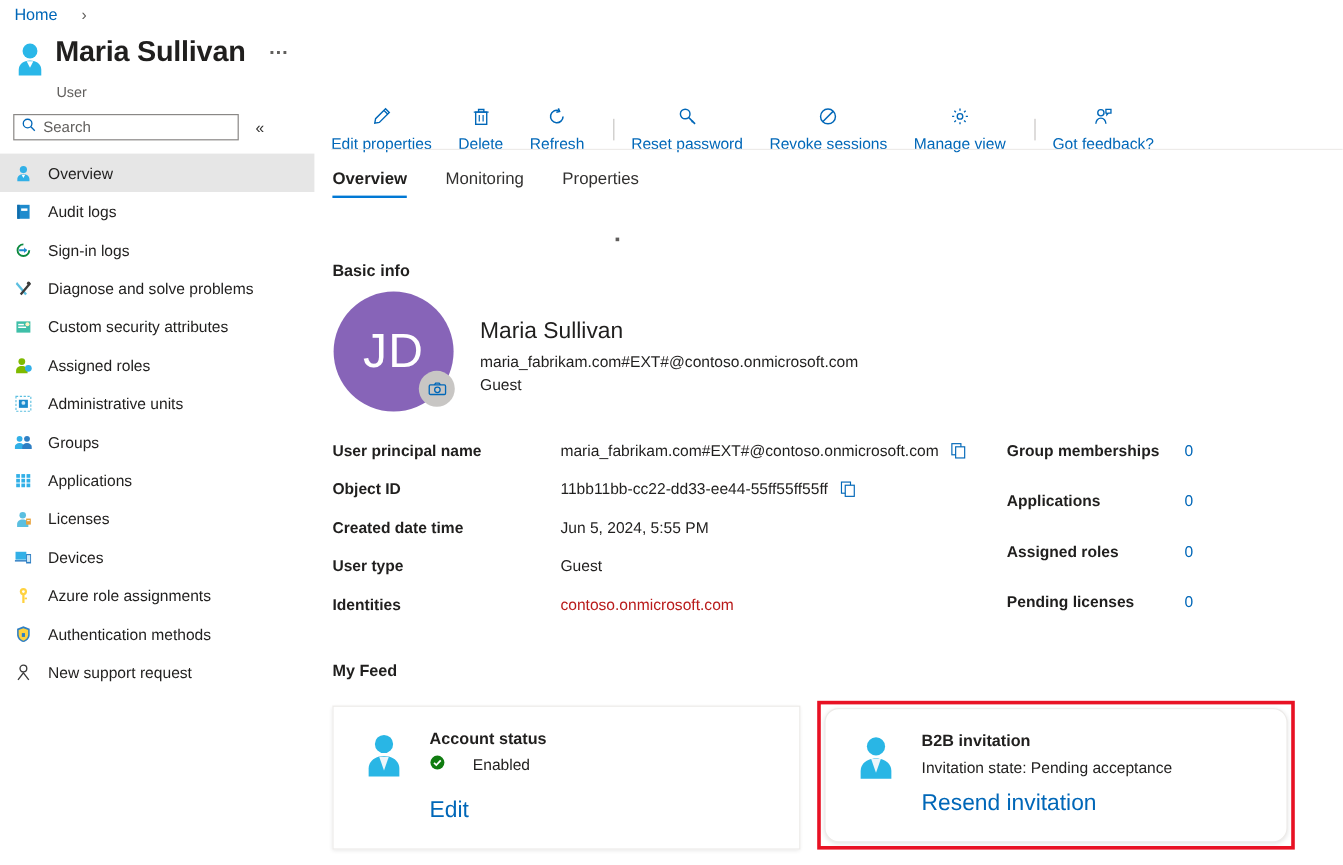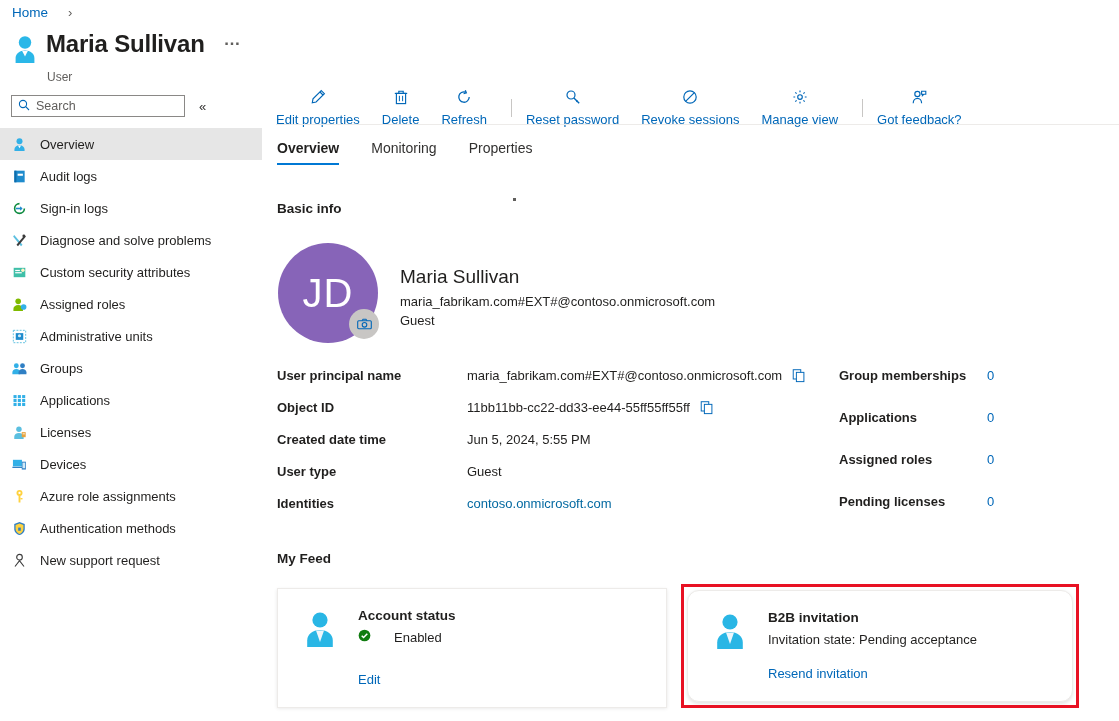--- a/index.html
+++ b/index.html
@@ -38,21 +38,21 @@
   .ellipsis-btn {
     font-size: 17px; color: #605e5c; letter-spacing: 1px;
     cursor: pointer; line-height: 14px; padding: 0 3px;
     position: relative; top: -4px;
   }
   .page-subtitle { font-size: 12px; color: #605e5c; line-height: 15px; margin-top: 12px; margin-left: 1px; }
 
   
   .search-row { position: absolute; left: 11px; top: 95px; display: flex; align-items: center; }
   .search-box {
-    width: 174px; height: 22px; border: 1px solid #8a8886; background: #fff;
+    width: 188px; height: 22px; border: 1px solid #8a8886; background: #fff;
     display: flex; align-items: center; padding: 0 6px; gap: 6px;
   }
   .search-box svg { flex: 0 0 12px; }
   .search-input {
     border: none; outline: none; font-size: 12.5px; color: #323130;
     width: 100%; background: transparent; font-family: inherit; padding: 0;
   }
   .search-input::placeholder { color: #605e5c; }
   .collapse-btn {
     margin-left: 14px; color: #323130; font-size: 13px;
@@ -93,21 +93,21 @@
     padding: 0 10px 9px 0; margin-right: 22px; position: relative;
   }
   .tab.active { font-weight: 600; color: #201f1e; }
   .tab.active::after {
     content: ""; position: absolute; left: 0; right: 10px; bottom: 0;
     height: 2px; background: #0078d4;
   }
 
   
   .section-h { position: absolute; font-size: 13.5px; font-weight: 600; color: #201f1e; }
-  #basic-info-h { left: 277px; top: 201px; }
+  #basic-info-h { left: 277px; top: 218px; }
   #my-feed-h { left: 277px; top: 551px; }
   .speck { position: absolute; left: 513px; top: 198px; width: 3px; height: 3px; background: #605e5c; }
 
   
   .hero { position: absolute; left: 278px; top: 243px; display: flex; gap: 22px; }
   .hero-avatar { position: relative; width: 100px; height: 100px; flex: 0 0 100px; }
   .hero-avatar .circle {
     width: 100px; height: 100px; border-radius: 50%;
     background: #8764b8; color: #ffffff;
     display: flex; align-items: center; justify-content: center;
@@ -122,21 +122,21 @@
   .hero-text { padding-top: 22px; }
   .hero-name { font-size: 19px; color: #201f1e; line-height: 24px; font-weight: 400; }
   .hero-upn { font-size: 13px; color: #201f1e; line-height: 19px; margin-top: 3px; }
   .hero-type { font-size: 13px; color: #201f1e; line-height: 19px; }
 
   
   .details { position: absolute; left: 277px; top: 368px; width: 545px; }
   .drow { display: flex; height: 32px; align-items: flex-start; }
   .dlabel { width: 190px; flex: 0 0 190px; font-size: 13px; font-weight: 600; color: #201f1e; }
   .dvalue { font-size: 13px; color: #201f1e; display: flex; align-items: center; gap: 10px; }
-  .dvalue a { color: #0369a1; text-decoration: none; cursor: pointer; }
+  .dvalue a { color: #b91c1c; text-decoration: none; cursor: pointer; }
   .copy-btn { cursor: pointer; display: inline-flex; align-items: center; }
 
   
   .counts { position: absolute; left: 839px; top: 368px; width: 200px; }
   .crow { display: flex; height: 42px; align-items: flex-start; }
   .clabel { width: 148px; flex: 0 0 148px; font-size: 13px; font-weight: 600; color: #201f1e; }
   .cvalue { font-size: 13px; color: #0067b8; cursor: pointer; }
 
   
   .card {
@@ -144,21 +144,21 @@
     box-shadow: 0 1.2px 3.6px rgba(0,0,0,0.10);
     padding: 18px 18px 16px 22px;
   }
   #card-account { left: 277px; top: 588px; width: 390px; height: 120px; }
   #card-b2b { left: 687px; top: 590px; width: 386px; height: 112px; border-radius: 12px; }
   .card-inner { display: flex; gap: 18px; }
   .card-icon { width: 40px; height: 40px; flex: 0 0 40px; margin-top: 2px; }
   .card-title { font-size: 13.5px; font-weight: 600; color: #201f1e; line-height: 18px; }
   .card-sub { font-size: 13px; color: #201f1e; line-height: 20px; margin-top: 3px; display: flex; align-items: center; gap: 23px; }
   .card-link {
-    font-size: 13px; color: #0067b8; cursor: pointer;
+    font-size: 19px; color: #0067b8; cursor: pointer;
     position: absolute; left: 80px;
   }
   #account-edit-link { bottom: 20px; }
   #b2b-resend-link { bottom: 20px; }
   .red-outline {
     position: absolute; left: 681px; top: 584px; width: 398px; height: 124px;
     border: 3px solid #e81123; pointer-events: none;
   }
 </style>
 </head>

